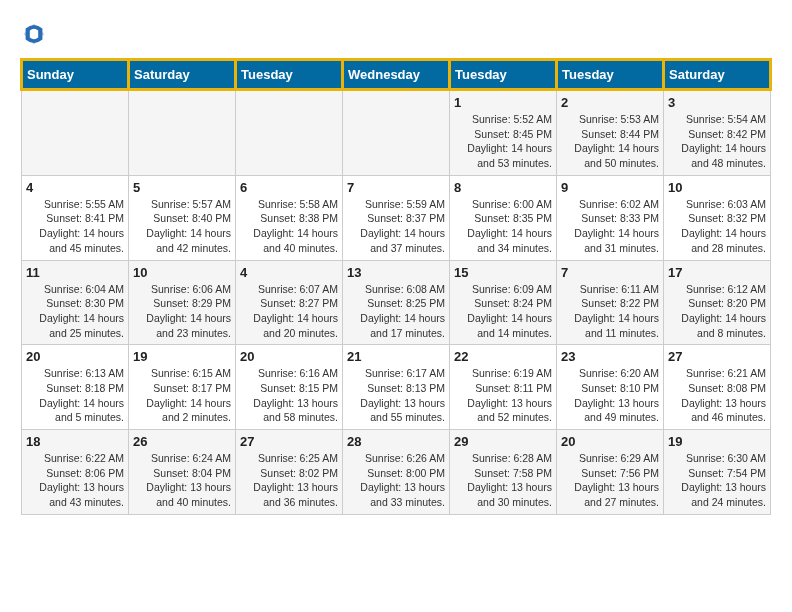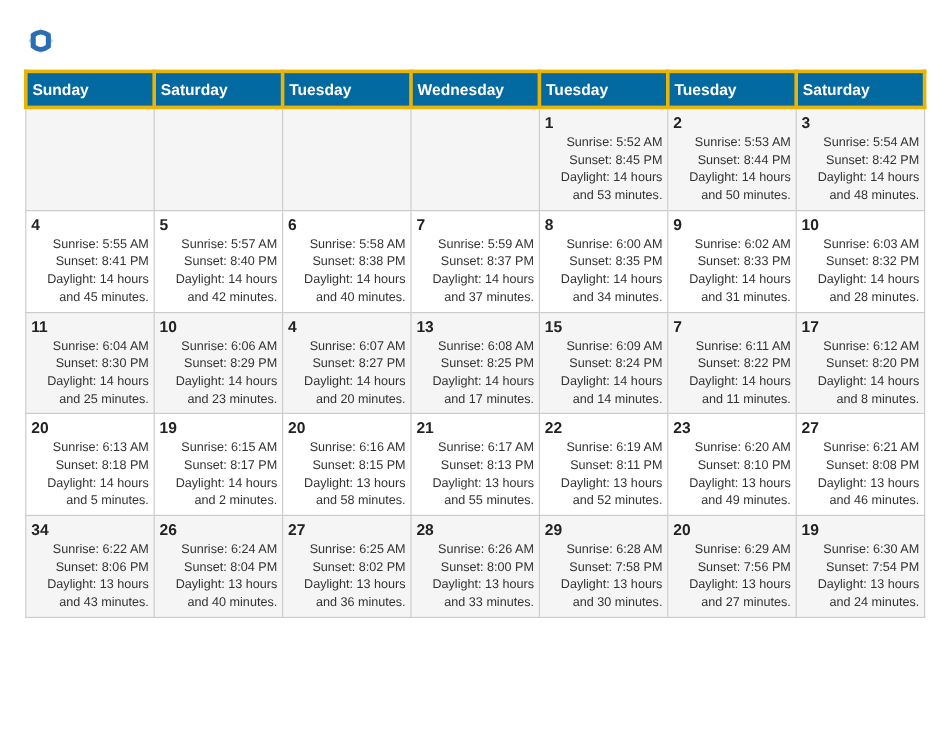--- a/index.html
+++ b/index.html
@@ -230,21 +230,21 @@
           <span class="day-number">23</span>
           <div class="day-info">Sunrise: 6:20 AM<br>Sunset: 8:10 PM<br>Daylight: 13 hours<br>and 49 minutes.</div>
         </td>
         <td>
           <span class="day-number">27</span>
           <div class="day-info">Sunrise: 6:21 AM<br>Sunset: 8:08 PM<br>Daylight: 13 hours<br>and 46 minutes.</div>
         </td>
       </tr>
       <tr>
         <td>
-          <span class="day-number">34</span>
+          <span class="day-number">18</span>
           <div class="day-info">Sunrise: 6:22 AM<br>Sunset: 8:06 PM<br>Daylight: 13 hours<br>and 43 minutes.</div>
         </td>
         <td>
           <span class="day-number">26</span>
           <div class="day-info">Sunrise: 6:24 AM<br>Sunset: 8:04 PM<br>Daylight: 13 hours<br>and 40 minutes.</div>
         </td>
         <td>
           <span class="day-number">27</span>
           <div class="day-info">Sunrise: 6:25 AM<br>Sunset: 8:02 PM<br>Daylight: 13 hours<br>and 36 minutes.</div>
         </td>

